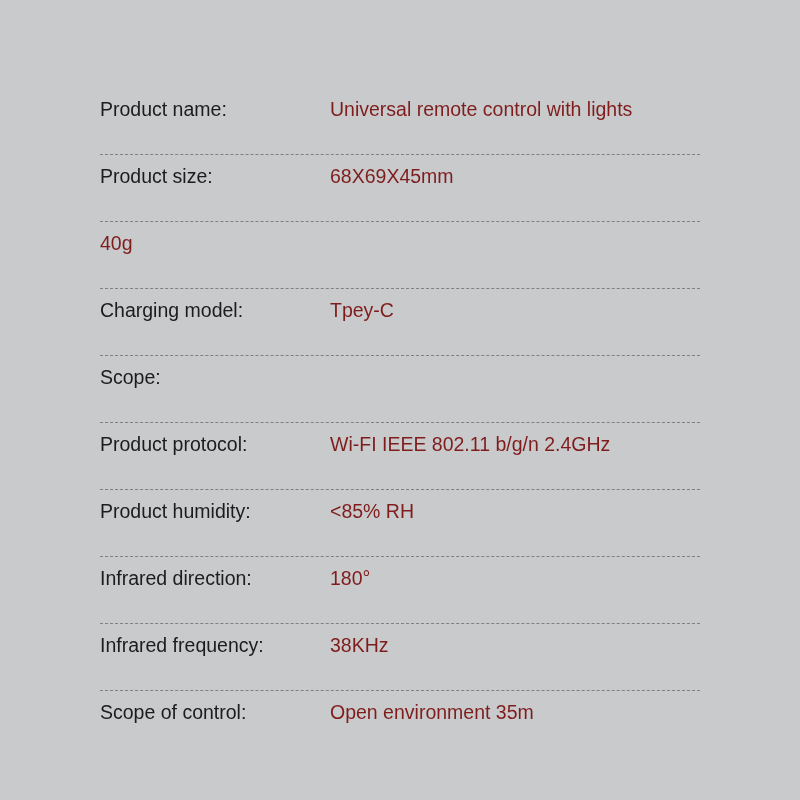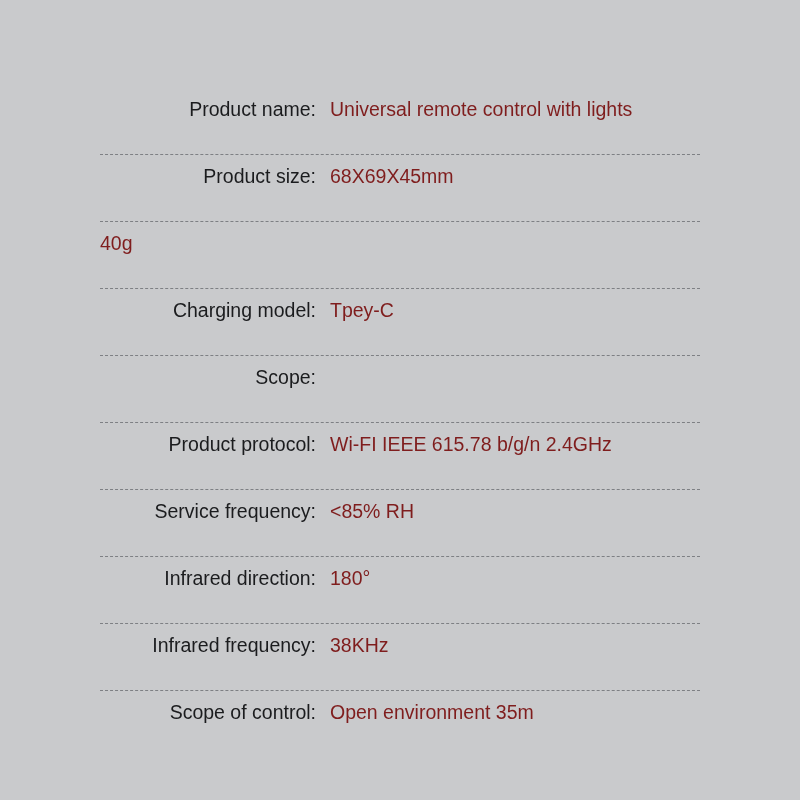--- a/index.html
+++ b/index.html
@@ -25,21 +25,20 @@
     height: 67px;
     box-sizing: border-box;
     border-bottom: 1px dashed #7e8084;
   }
   .spec-row:last-child {
     border-bottom: none;
   }
   .spec-label {
     width: 230px;
     flex: 0 0 230px;
-    text-align: right;
     padding-right: 14px;
     box-sizing: border-box;
     font-size: 19.5px;
     color: #1b1c1e;
     white-space: nowrap;
     position: relative;
     top: 10px;
   }
   .spec-value {
     flex: 1 1 auto;
@@ -73,25 +72,25 @@
     <div class="spec-label">Charging model:</div>
     <div class="spec-value">Tpey-C</div>
   </div>
 
   <div class="spec-row">
     <div class="spec-label">Scope:</div>
   </div>
 
   <div class="spec-row">
     <div class="spec-label">Product protocol:</div>
-    <div class="spec-value">Wi-FI IEEE 615.78 b/g/n 2.4GHz</div>
+    <div class="spec-value">Wi-FI IEEE 802.11 b/g/n 2.4GHz</div>
   </div>
 
   <div class="spec-row">
-    <div class="spec-label">Service frequency:</div>
+    <div class="spec-label">Product humidity:</div>
     <div class="spec-value">&lt;85% RH</div>
   </div>
 
   <div class="spec-row">
     <div class="spec-label">Infrared direction:</div>
     <div class="spec-value">180°</div>
   </div>
 
   <div class="spec-row">
     <div class="spec-label">Infrared frequency:</div>

